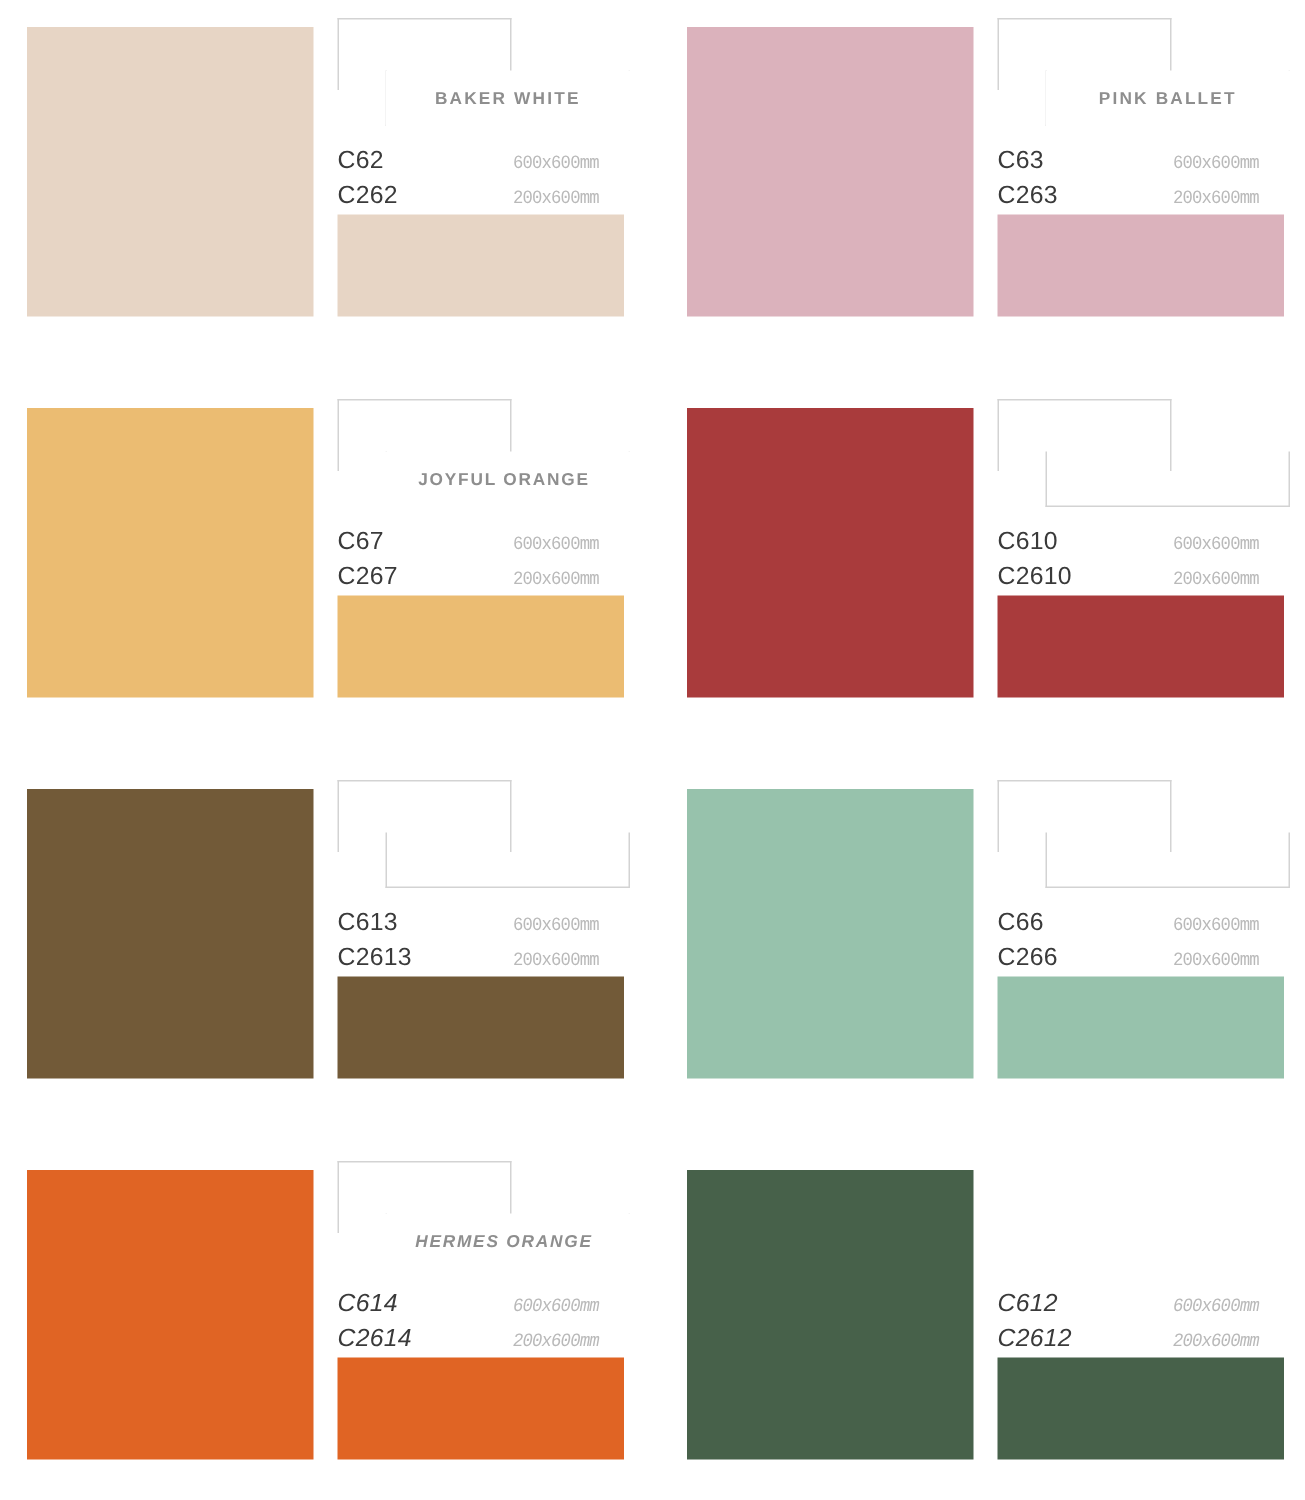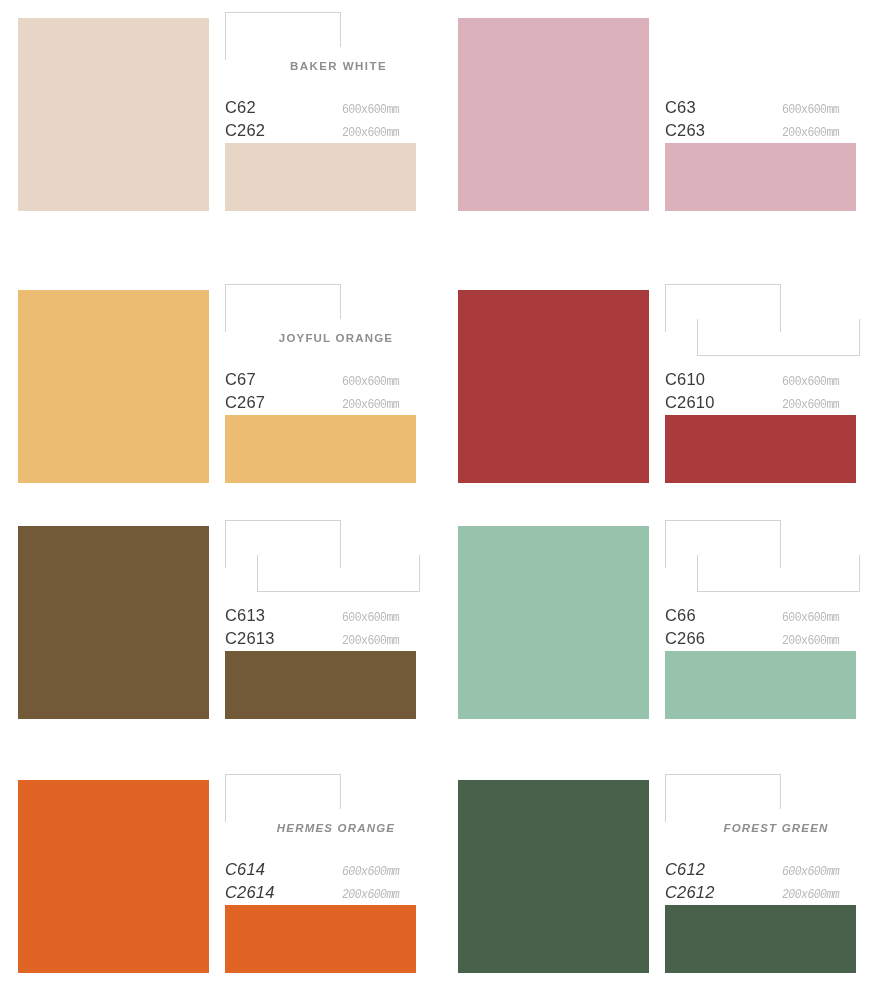--- a/index.html
+++ b/index.html
@@ -20,21 +20,21 @@
   }
 
   
   .row {
     position: absolute;
     left: 0;
     width: 870px;
     height: 211px;
   }
   .row-0 { top: 0px; }
-  .row-1 { top: 272px; }
+  .row-1 { top: 254px; }
   .row-2 { top: 508px; }
   .row-3 { top: 762px; font-style: italic; }
 
   .card {
     position: absolute;
     top: 0;
     width: 440px;
     height: 211px;
   }
   .card-left  { left: 0px; }
@@ -167,20 +167,25 @@
             <span class="size">200x600mm</span>
           </div>
         </div>
         <div class="swatch-small" style="background-color: rgb(231, 213, 197);"></div>
       </div>
     </div>
 
     <div class="card card-right">
       <div class="swatch-large" style="background-color: rgb(219, 178, 188);"></div>
       <div class="info">
+        <div class="frame">
+          <div class="frame-box-top"></div>
+          <div class="frame-box-bot"></div>
+          <div class="color-name">PINK BALLET</div>
+        </div>
         <div class="codes">
           <div class="code-line">
             <span class="code">C63</span>
             <span class="size">600x600mm</span>
           </div>
           <div class="code-line">
             <span class="code">C263</span>
             <span class="size">200x600mm</span>
           </div>
         </div>
@@ -303,25 +308,20 @@
             <span class="size">200x600mm</span>
           </div>
         </div>
         <div class="swatch-small" style="background-color: rgb(224, 100, 36);"></div>
       </div>
     </div>
 
     <div class="card card-right">
       <div class="swatch-large" style="background-color: rgb(71, 97, 74);"></div>
       <div class="info">
-        <div class="frame">
-          <div class="frame-box-top"></div>
-          <div class="frame-box-bot"></div>
-          <div class="color-name wide">FOREST GREEN</div>
-        </div>
         <div class="codes">
           <div class="code-line">
             <span class="code">C612</span>
             <span class="size">600x600mm</span>
           </div>
           <div class="code-line">
             <span class="code">C2612</span>
             <span class="size">200x600mm</span>
           </div>
         </div>

